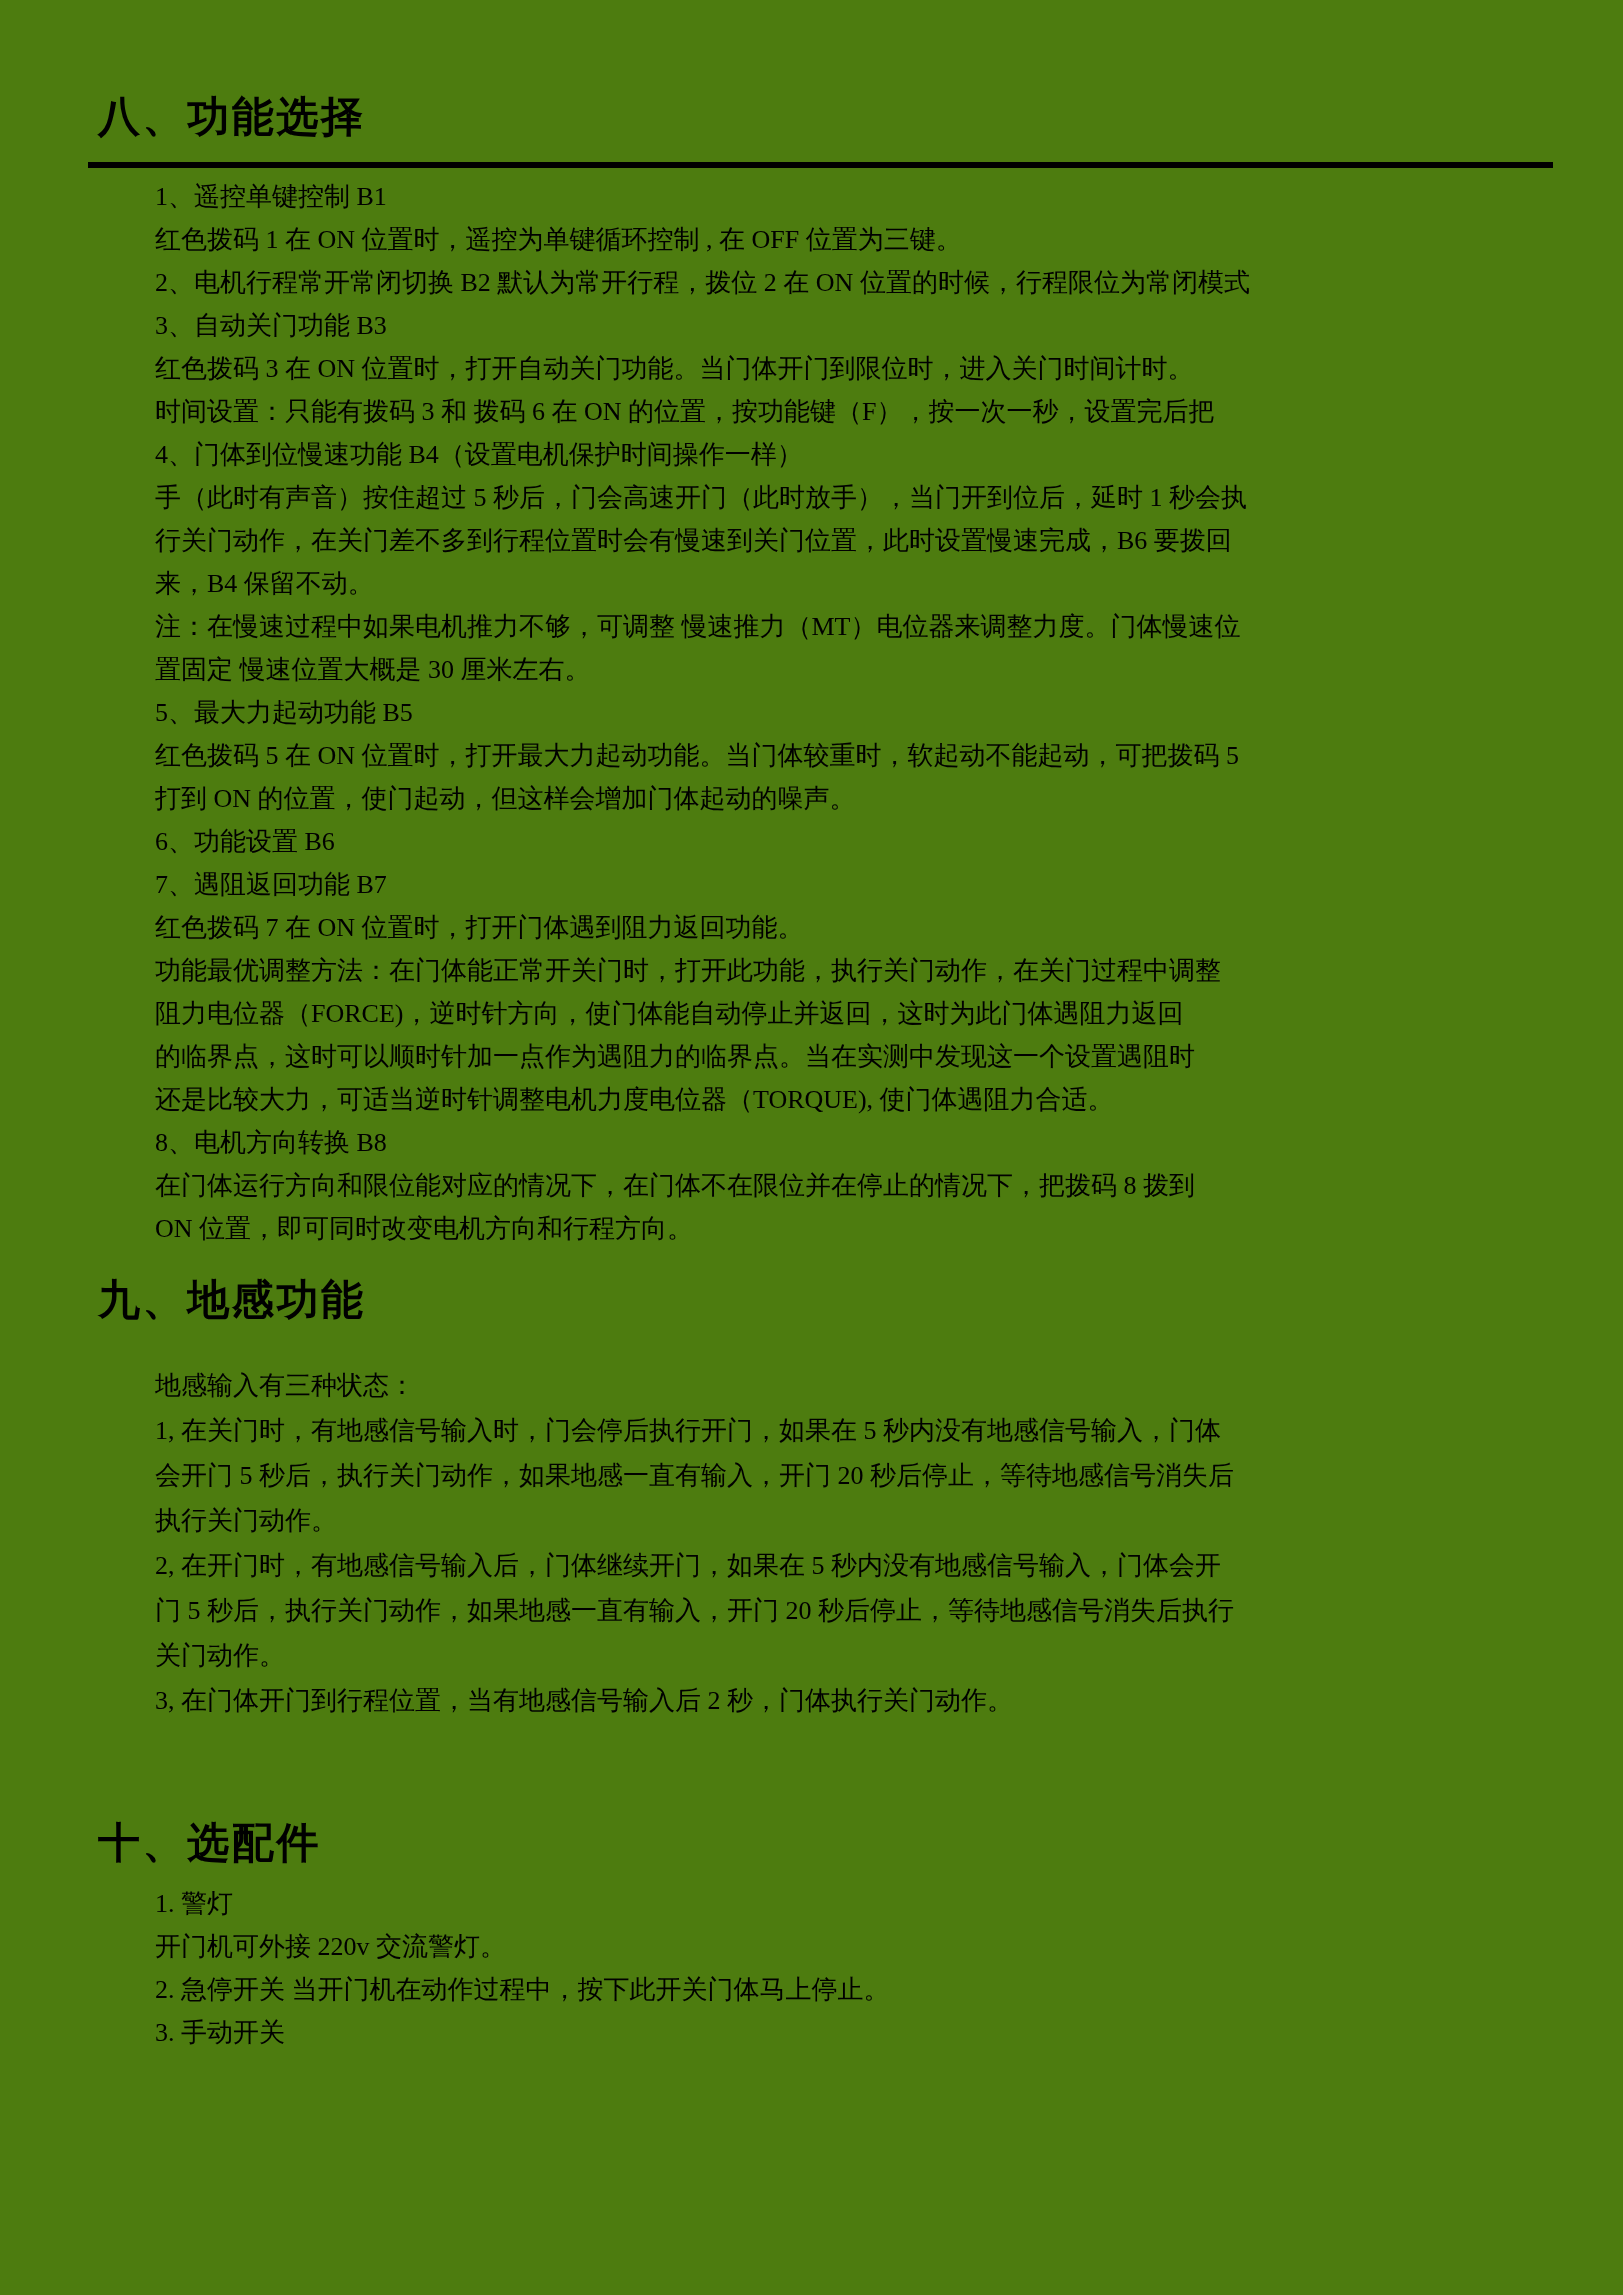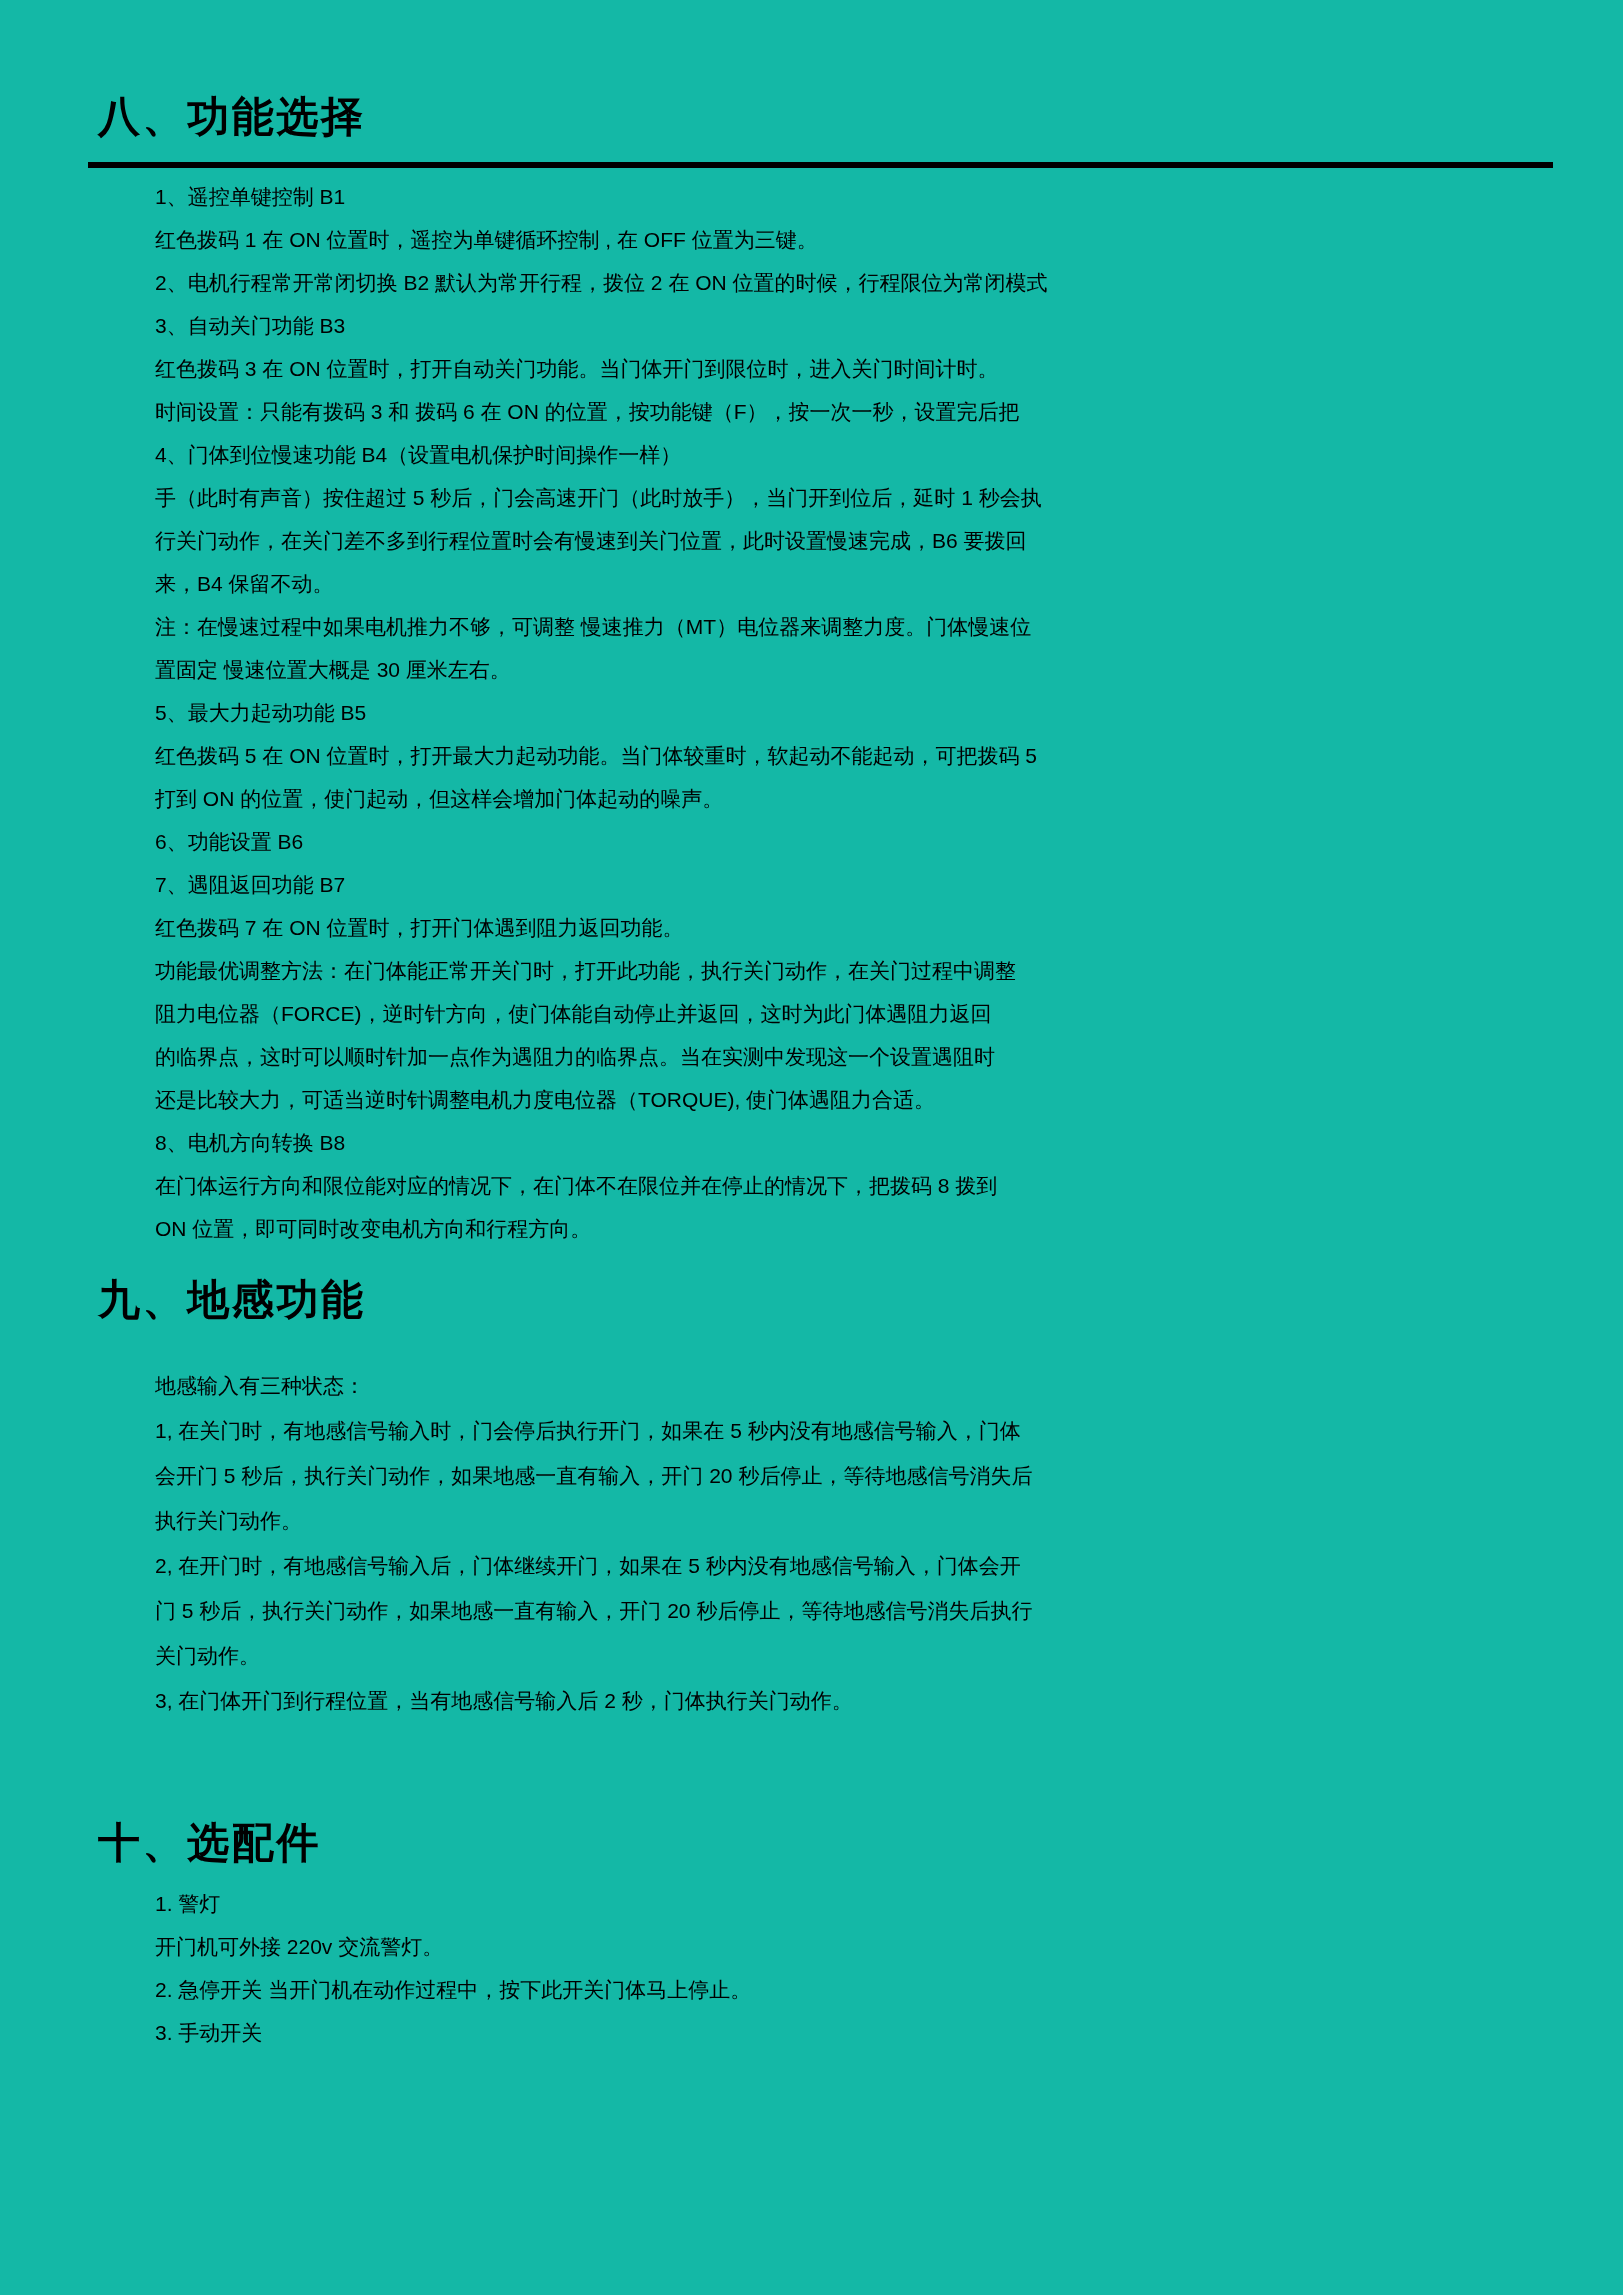--- a/index.html
+++ b/index.html
@@ -1,22 +1,22 @@
 <!DOCTYPE html>
 <html style="font-size:10.5px"><head>
 <meta charset="utf-8">
 <style>
   html, body { margin: 0; padding: 0; background: #ffffff; }
   .page {
     position: relative;
     width: 1623px;
     height: 2295px;
-    background: #14b8a6;
+    background: #4d7c0f;
     color: #000000;
-    font-family: Liberation Sans, sans-serif;
+    font-family: Liberation Serif, serif;
     overflow: hidden;
   }
   .sec-title {
     margin: 0;
     padding-left: 98px;
     font-size: 42px;
     line-height: 42px;
     font-weight: 600;
     letter-spacing: 2.6px;
     color: #000000;
@@ -27,21 +27,21 @@
   .rule {
     height: 6.5px;
     width: 1465px;
     margin-left: 88px;
     margin-top: 23.6px;
     background: #000000;
   }
   .body {
     padding-left: 155px;
     padding-right: 33px;
-    font-size: 21px;
+    font-size: 26px;
     line-height: 43px;
     color: #000000;
   }
   #sec8 .body { margin-top: 6.5px; }
   #sec9 .body { margin-top: 42px; line-height: 45px; }
   #sec10 .body { margin-top: 18px; }
   .text-line { white-space: nowrap; }
 </style>
 </head>
 <body>

